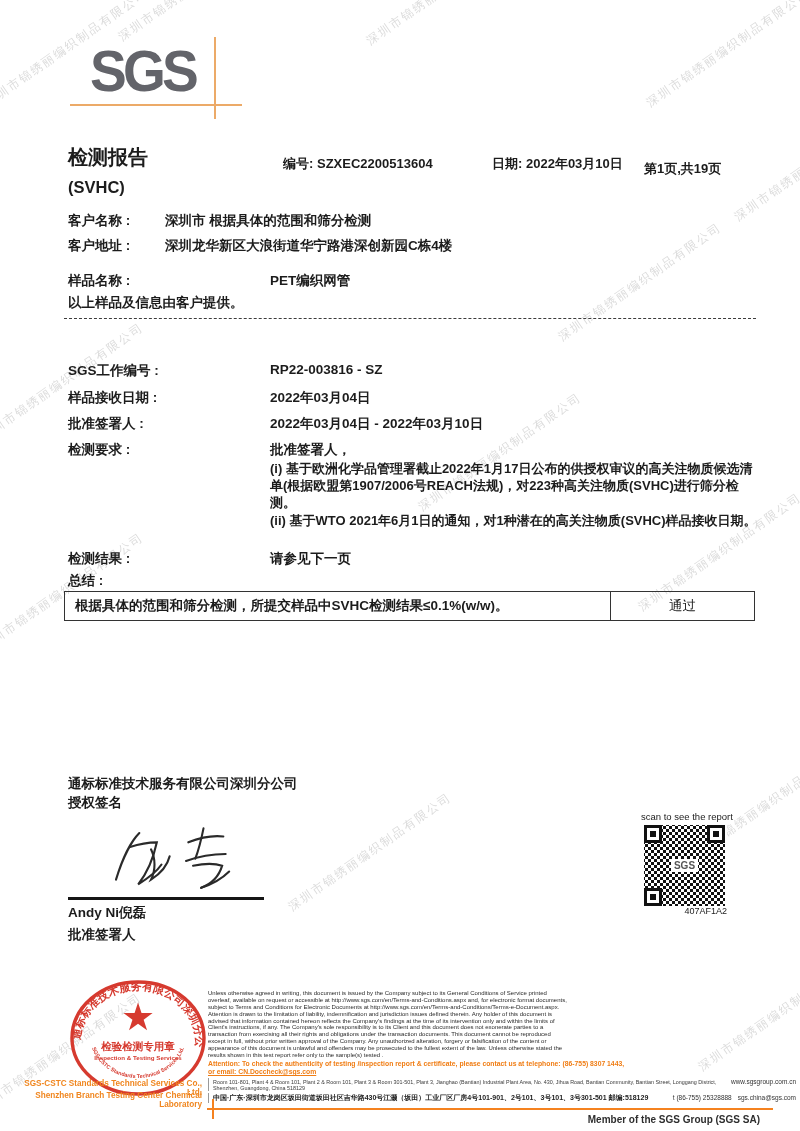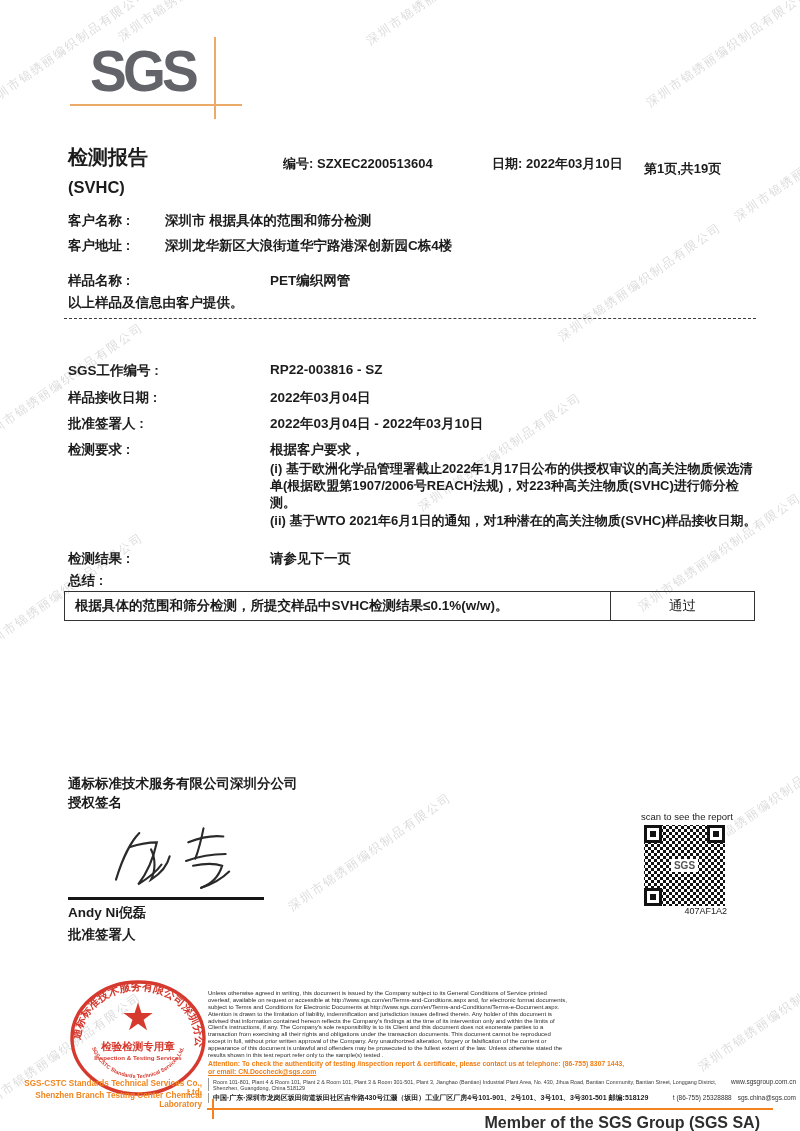--- a/index.html
+++ b/index.html
@@ -26,21 +26,21 @@
   .qrcap{font-size:9.5px;color:#222;}
   .qrid{font-size:9px;color:#222;text-align:right;}
   .stamp-co{font-size:8.2px;color:#f0861f;text-align:right;font-weight:600;line-height:1.1;}
   .legal-block{width:588px;}
   .legal{font-size:6px;line-height:1.15;color:#2b2b2b;white-space:pre-line;text-align:justify;font-weight:500;}
   .attn{font-size:6.8px;font-weight:700;color:#f07d14;line-height:1.2;margin-top:1px;}
   .addr{border-left:1px solid #999;padding-left:4px;margin-top:2px;display:flex;align-items:baseline;gap:6px;}
   .addr-en{font-size:5.4px;color:#3a3a3a;flex:1;}
   .addr-cn{font-size:7px;color:#222;font-weight:600;flex:1;}
   .addr-right{font-size:6.5px;color:#333;white-space:nowrap;}
-  .member{font-size:16px;font-weight:600;color:#2e2e2e;text-align:right;}
+  .member{font-size:10px;font-weight:600;color:#2e2e2e;text-align:right;}
   .fline{background:#f5821f;}
 </style>
 </head>
 <body>
 
 <span class="wm" style="left:-14px;top:96px">深圳市锦绣丽编织制品有限公司</span>
 <span class="wm" style="left:120px;top:30px">深圳市锦绣丽编织制品有限公司</span>
 <span class="wm" style="left:368px;top:34px">深圳市锦绣丽编织制品有限公司</span>
 <span class="wm" style="left:648px;top:96px">深圳市锦绣丽编织制品有限公司</span>
 <span class="wm" style="left:736px;top:210px">深圳市锦绣丽编织制品有限公司</span>
@@ -81,21 +81,21 @@
 
 <div class="abs dashsep" style="left:64px;top:318px;width:692px"></div>
 
 <span class="abs t13 lblcol" style="top:362px">SGS工作编号 :</span>
 <span class="abs t13 valcol" style="top:362px">RP22-003816 - SZ</span>
 <span class="abs t13 lblcol" style="top:389px">样品接收日期 :</span>
 <span class="abs t13 valcol" style="top:389px">2022年03月04日</span>
 <span class="abs t13 lblcol" style="top:415px">批准签署人 :</span>
 <span class="abs t13 valcol" style="top:415px">2022年03月04日 - 2022年03月10日</span>
 <span class="abs t13 lblcol" style="top:441px">检测要求 :</span>
-<span class="abs t13 valcol" style="top:441px">根据客户要求，</span>
+<span class="abs t13 valcol" style="top:441px">批准签署人，</span>
 <div class="abs reqitem valcol" style="top:461px">(i) 基于欧洲化学品管理署截止2022年1月17日公布的供授权审议的高关注物质候选清单(根据欧盟第1907/2006号REACH法规)，对223种高关注物质(SVHC)进行筛分检测。</div>
 <div class="abs reqitem valcol" style="top:513px">(ii) 基于WTO 2021年6月1日的通知，对1种潜在的高关注物质(SVHC)样品接收日期。</div>
 <span class="abs t13 lblcol" style="top:550px">检测结果 :</span>
 <span class="abs t13 valcol" style="top:550px">请参见下一页</span>
 
 <span class="abs t13 lblcol" style="top:572px">总结 :</span>
 <div class="abs sumbox" style="left:64px;top:591px;width:689px;height:28px">
   <div class="cell-l">根据具体的范围和筛分检测，所提交样品中SVHC检测结果≤0.1%(w/w)。</div>
   <div class="cell-r">通过</div>
 </div>

